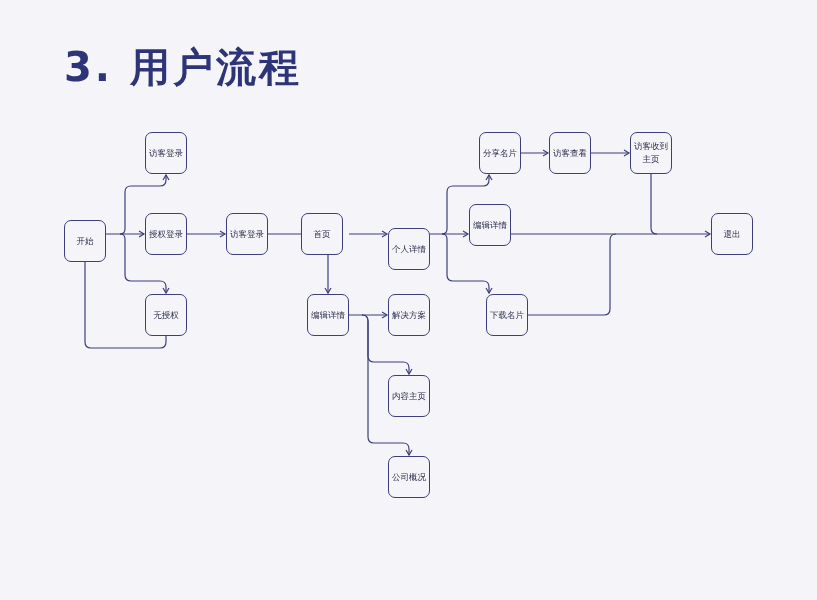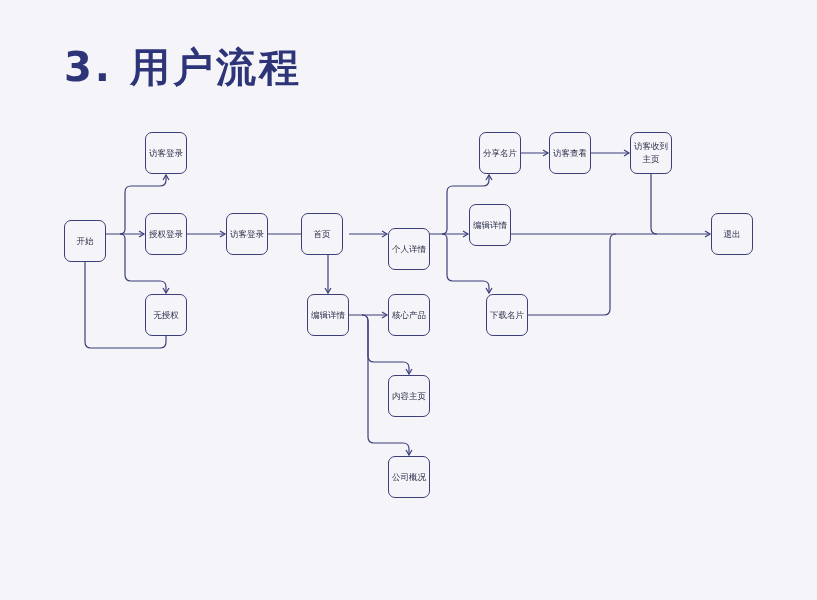--- a/index.html
+++ b/index.html
@@ -62,21 +62,21 @@
 <div class="node" style="left:226px;top:213px">
     <span>访客登录</span>
   </div>
 <div class="node" style="left:301px;top:213px">
     <span>首页</span>
   </div>
 <div class="node" style="left:307px;top:294px">
     <span>编辑详情</span>
   </div>
 <div class="node" style="left:388px;top:294px">
-    <span>核心产品</span>
+    <span>解决方案</span>
   </div>
 <div class="node" style="left:388px;top:375px">
     <span>内容主页</span>
   </div>
 <div class="node" style="left:388px;top:456px">
     <span>公司概况</span>
   </div>
 <div class="node" style="left:388px;top:228px">
     <span>个人详情</span>
   </div>

